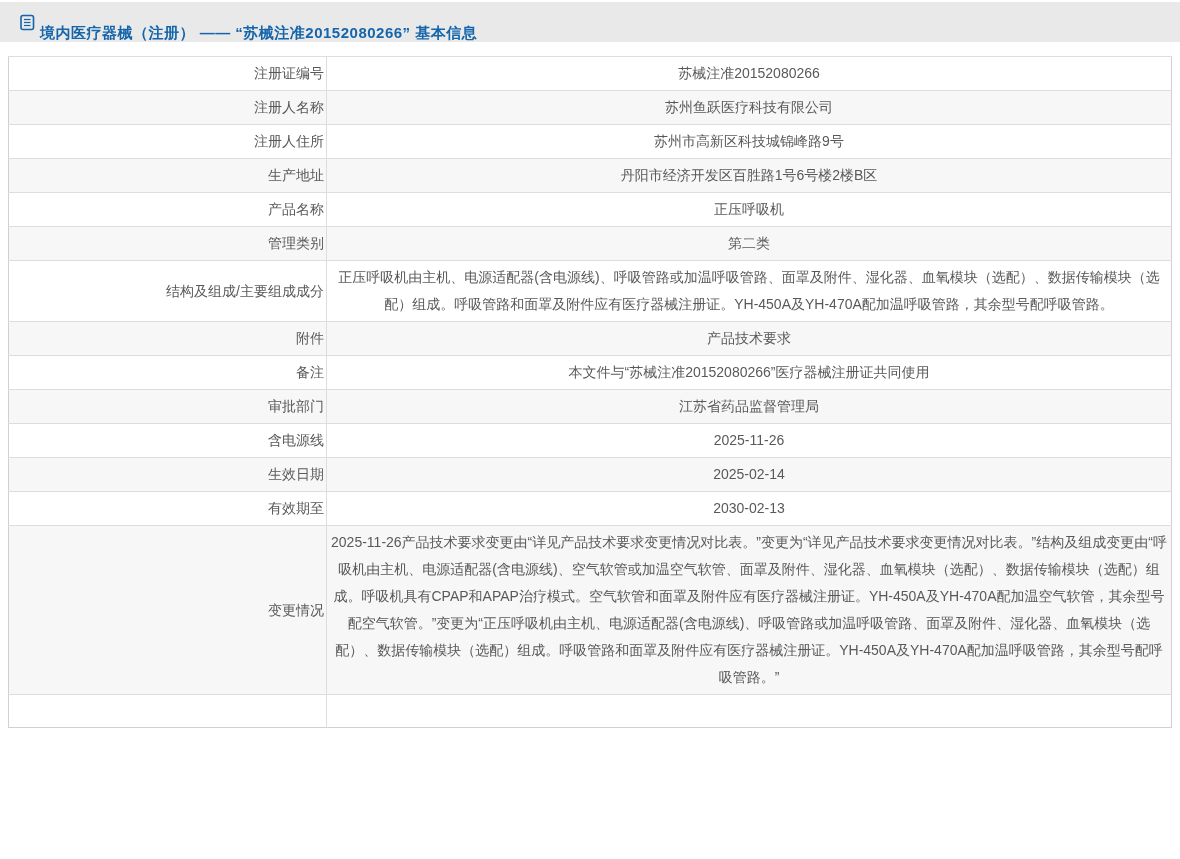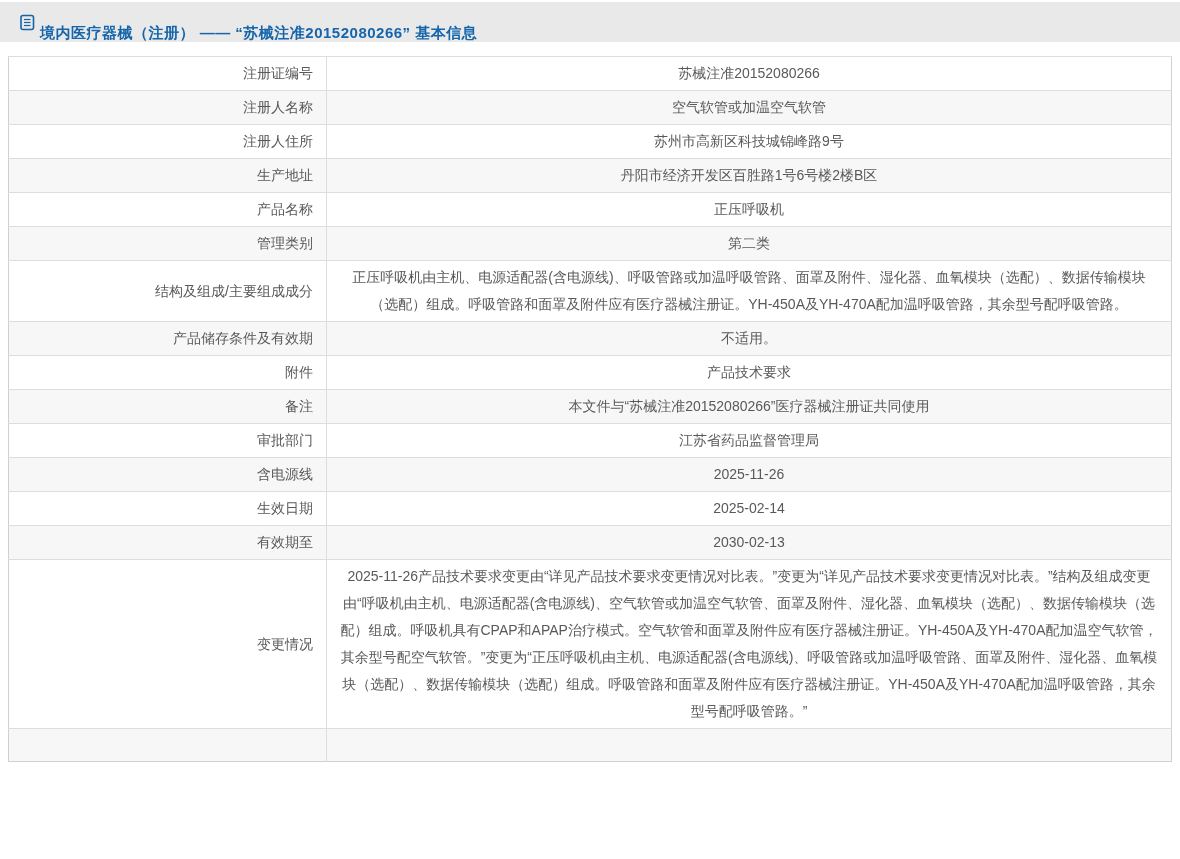--- a/index.html
+++ b/index.html
@@ -36,21 +36,21 @@
     border: 1px solid #d0d0d0;
     table-layout: fixed;
   }
   table.info-table tr:nth-child(even) { background: #f7f7f7; }
   table.info-table tr:nth-child(odd)  { background: #ffffff; }
   table.info-table td {
     border-top: 1px solid #dddddd;
     font-size: 14px;
     color: #595959;
     line-height: 27px;
-    padding: 3px 13px;
+    padding: 3px 2px;
     height: 33px;
     vertical-align: middle;
     word-break: break-all;
   }
   td.label-cell {
     width: 318px;
     text-align: right;
     border-right: 1px solid #dddddd;
     white-space: nowrap;
   }
@@ -73,45 +73,41 @@
 
 <div class="table-wrap">
   <table class="info-table">
     <tbody id="rows-body">
         <tr>
           <td class="label-cell">注册证编号</td>
           <td class="value-cell">苏械注准20152080266</td>
         </tr>
         <tr>
           <td class="label-cell">注册人名称</td>
-          <td class="value-cell">空气软管或加温空气软管</td>
+          <td class="value-cell">苏州鱼跃医疗科技有限公司</td>
         </tr>
         <tr>
           <td class="label-cell">注册人住所</td>
           <td class="value-cell">苏州市高新区科技城锦峰路9号</td>
         </tr>
         <tr>
           <td class="label-cell">生产地址</td>
           <td class="value-cell">丹阳市经济开发区百胜路1号6号楼2楼B区</td>
         </tr>
         <tr>
           <td class="label-cell">产品名称</td>
           <td class="value-cell">正压呼吸机</td>
         </tr>
         <tr>
           <td class="label-cell">管理类别</td>
           <td class="value-cell">第二类</td>
         </tr>
         <tr>
           <td class="label-cell">结构及组成/主要组成成分</td>
           <td class="value-cell">正压呼吸机由主机、电源适配器(含电源线)、呼吸管路或加温呼吸管路、面罩及附件、湿化器、血氧模块（选配）、数据传输模块（选配）组成。呼吸管路和面罩及附件应有医疗器械注册证。YH-450A及YH-470A配加温呼吸管路，其余型号配呼吸管路。</td>
-        </tr>
-        <tr>
-          <td class="label-cell">产品储存条件及有效期</td>
-          <td class="value-cell">不适用。</td>
         </tr>
         <tr>
           <td class="label-cell">附件</td>
           <td class="value-cell">产品技术要求</td>
         </tr>
         <tr>
           <td class="label-cell">备注</td>
           <td class="value-cell">本文件与“苏械注准20152080266”医疗器械注册证共同使用</td>
         </tr>
         <tr>

